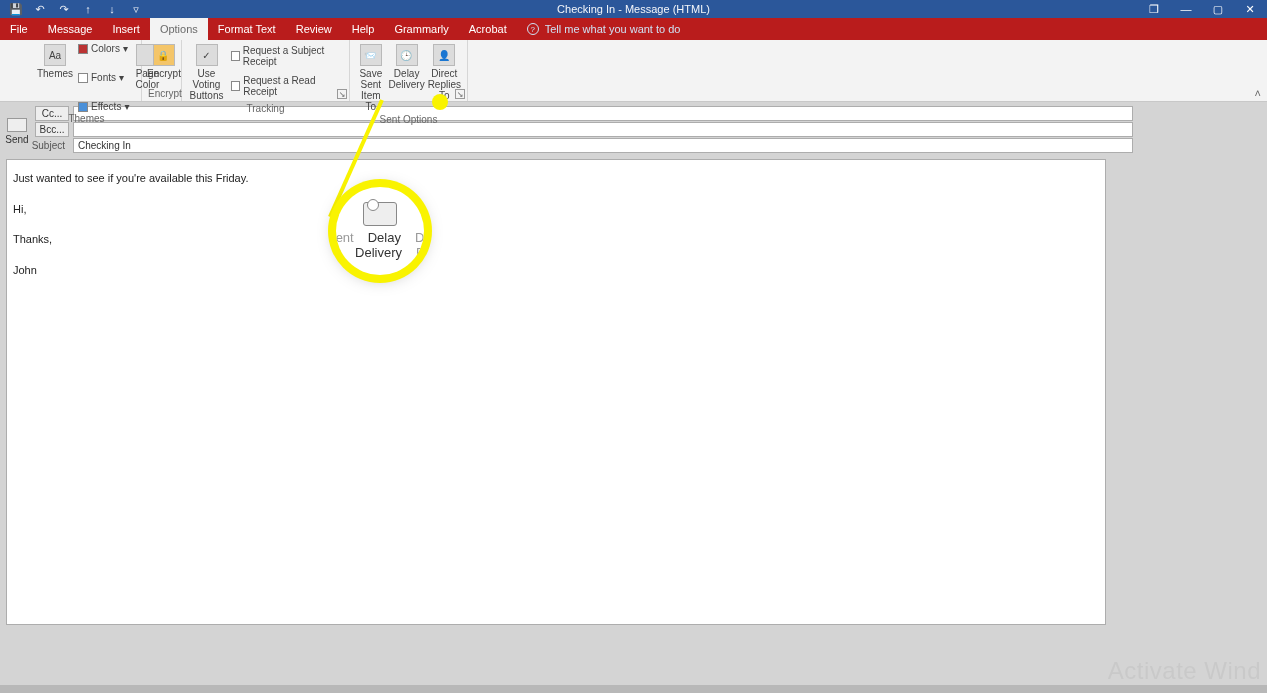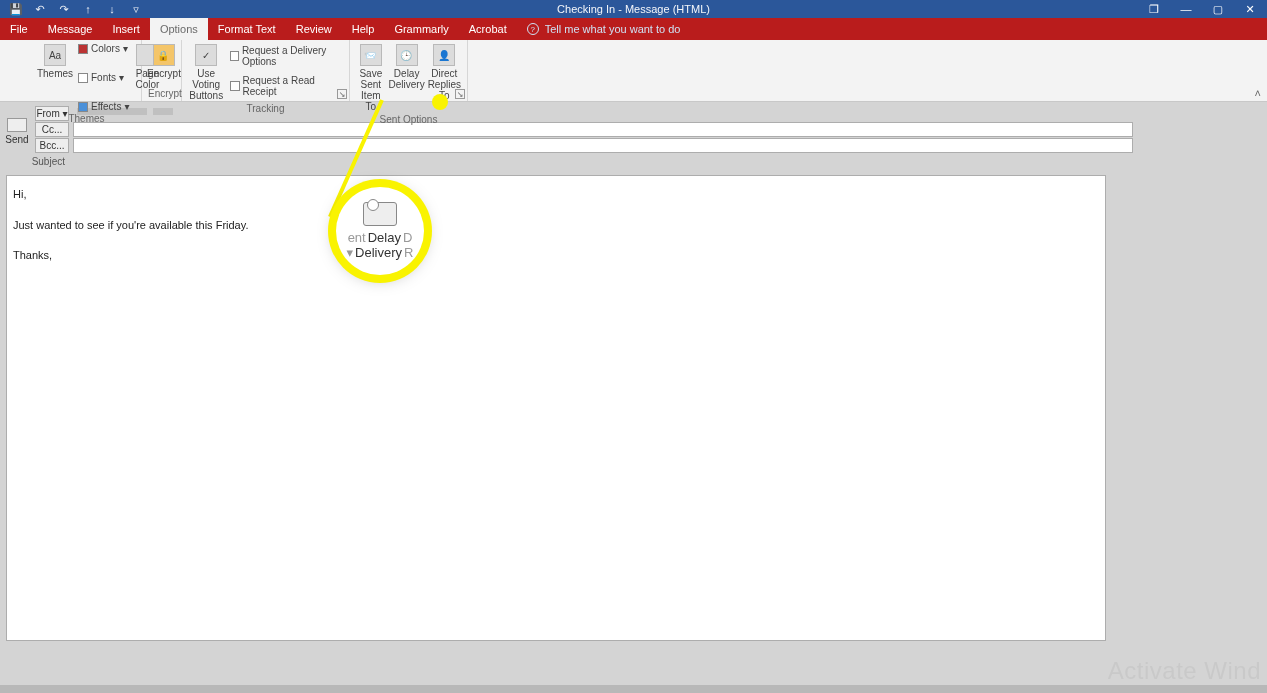--- a/index.html
+++ b/index.html
@@ -43,21 +43,21 @@
   .fbtn { width:34px; height:15px; background:#eee; border:1px solid #adadad; font-size:10px; display:flex; align-items:center; justify-content:center; color:#333; }
   .fbtn.from { width:34px; }
   .finput { flex:1; max-width:1060px; height:15px; background:#fff; border:1px solid #adadad; font-size:10px; padding:0 4px; color:#333; }
   .flabel { width:34px; height:15px; font-size:10px; display:flex; align-items:center; justify-content:flex-end; color:#555; padding-right:4px; }
   .redacted { display:inline-block; height:7px; background:#c0c0c0; }
   .body-area { margin:6px 0 0 3px; width:1100px; height:466px; background:#fff; border:1px solid #adadad; padding:10px 6px; font-size:11px; color:#222; line-height:1.5; }
   .body-area p { margin-bottom:14px; }
 
   
   .callout-circle { position:absolute; left:336px; top:187px; width:88px; height:88px; border-radius:50%; background:#fff; box-shadow:0 0 0 8px #f9f300, 0 2px 18px rgba(0,0,0,0.35); display:flex; flex-direction:column; align-items:center; justify-content:center; font-size:12px; color:#333; overflow:hidden; }
-  .callout-circle .row2 { display:flex; align-items:center; gap:2px; }
+  .callout-circle .row2 { display:flex; align-items:center; gap:14px; }
   .callout-line { position:absolute; left:380px; top:100px; width:4px; height:128px; background:#f9f300; transform:rotate(24deg); transform-origin:top; }
   .callout-dot { position:absolute; left:432px; top:94px; width:16px; height:16px; border-radius:50%; background:#f9f300; }
   .callout-circle .zico { width:34px; height:24px; border:1px solid #888; background:#eee; border-radius:3px; margin-bottom:4px; position:relative; }
   .callout-circle .zico::before { content:''; position:absolute; left:3px; top:-4px; width:10px; height:10px; border:1px solid #888; border-radius:50%; background:#fff; }
   .callout-circle .lab { font-size:13px; }
   .callout-circle .side { font-size:13px; color:#999; }
 
   .watermark { position:absolute; right:6px; bottom:8px; font-size:24px; color:#bfbfbf; opacity:0.5; letter-spacing:0.5px; }
   .taskstrip { position:absolute; left:0; bottom:0; height:8px; width:100%; background:#b8b8b8; }
 </style>
@@ -146,21 +146,21 @@
   <div class="group" style="width:168px;">
     <div class="group-body">
       <div class="rb-big" style="width:44px;">
         <div class="ico">✓</div>
         <span style="white-space:pre-line;">Use Voting
 Buttons</span>
       </div>
       <div class="rb-small-row" style="gap:6px; padding-top:2px;">
         <div class="rb-small">
             <span class="checkbox"></span>
-            <span>Request a Delivery Options</span>
+            <span>Request a Subject Receipt</span>
           </div>
         <div class="rb-small">
             <span class="checkbox"></span>
             <span>Request a Read Receipt</span>
           </div>
       </div>
     </div>
     <div class="group-label">Tracking</div>
     <div class="dl-launcher">↘</div>
   </div>
@@ -193,41 +193,39 @@
 <div class="compose-area">
   <div class="compose-top">
     <div class="send-col">
       <div class="send-btn">
         <div class="ico"></div>
         <span>Send</span>
       </div>
     </div>
     <div class="fields">
       <div class="frow">
-        <div class="fbtn from">From ▾</div>
-        <div class="finput" style="border:none; background:transparent;"><span class="redacted" style="width:70px;"></span>&nbsp;&nbsp;<span class="redacted" style="width:20px;"></span></div>
-      </div>
-      <div class="frow">
         <div class="fbtn">Cc...</div>
         <div class="finput"></div>
       </div>
       <div class="frow">
         <div class="fbtn">Bcc...</div>
         <div class="finput"></div>
       </div>
       <div class="frow">
         <div class="flabel">Subject</div>
+        <input class="finput" value="Checking In" style="">
       </div>
     </div>
   </div>
 
   <div class="body-area">
+    <p>Just wanted to see if you're available this Friday.</p>
     <p>Hi,</p>
-    <p>Just wanted to see if you're available this Friday.</p>
     <p>Thanks,</p>
+    <p>John</p>
   </div>
 </div>
 
 <div class="callout-dot"></div>
 <div class="callout-line"></div>
 <div class="callout-circle">
   <div class="zico"></div>
   <div class="row2">
     <span class="side">ent</span>
     <span class="lab">Delay</span>

